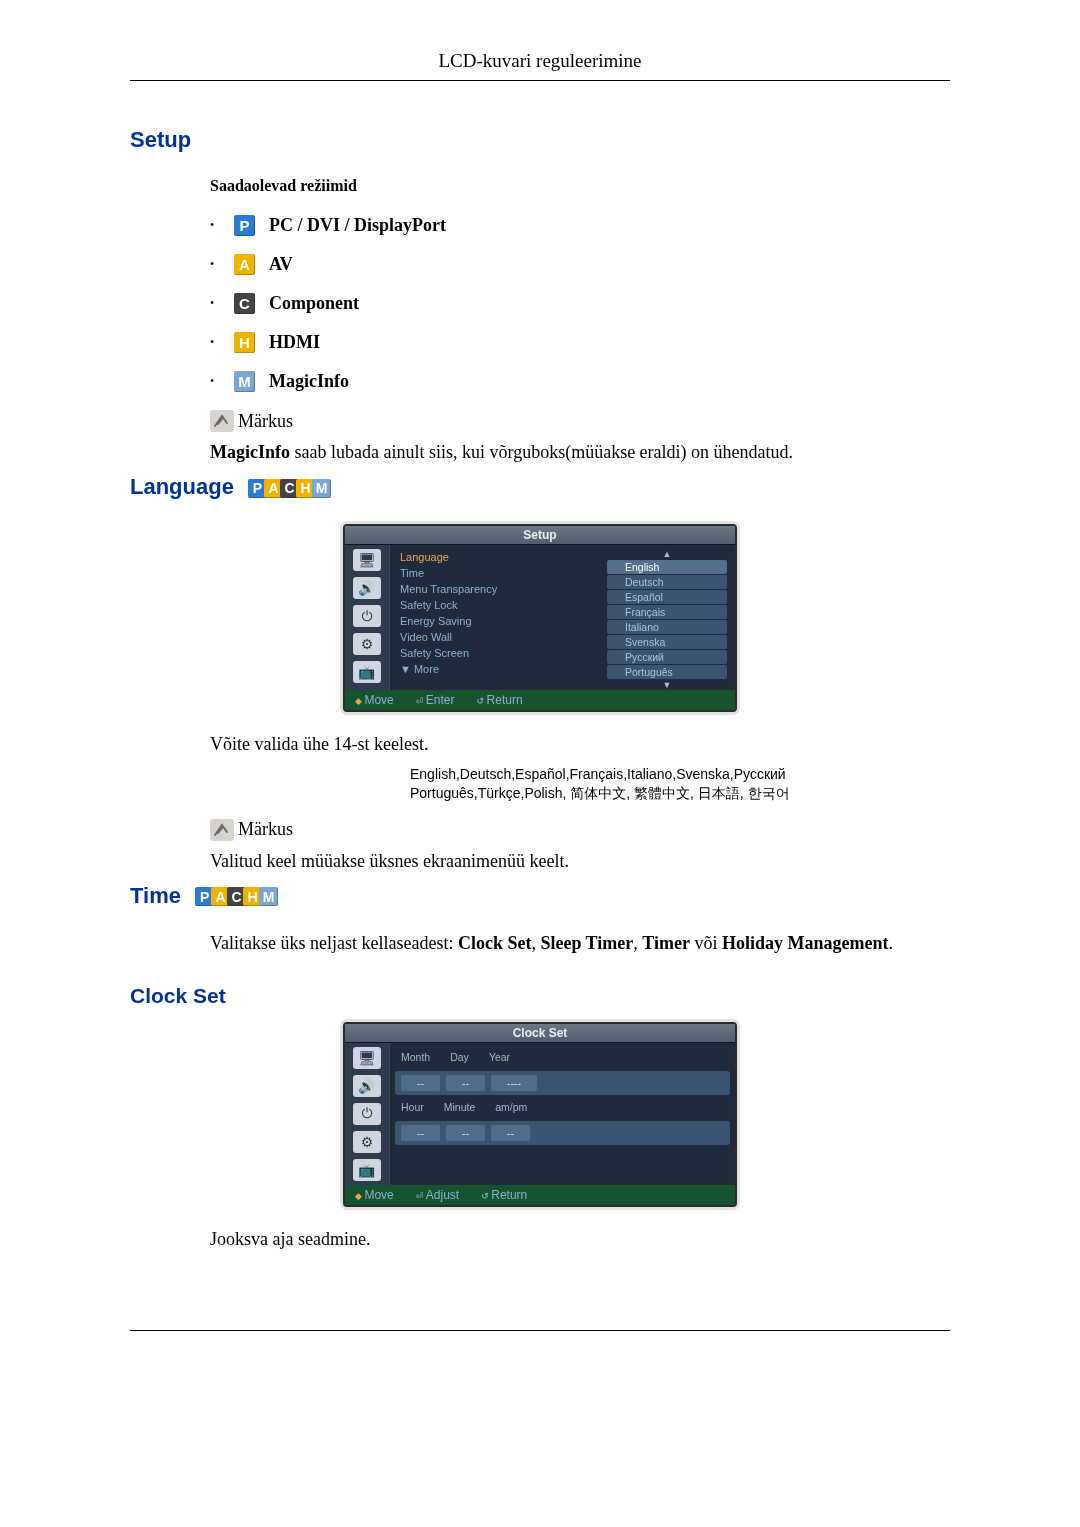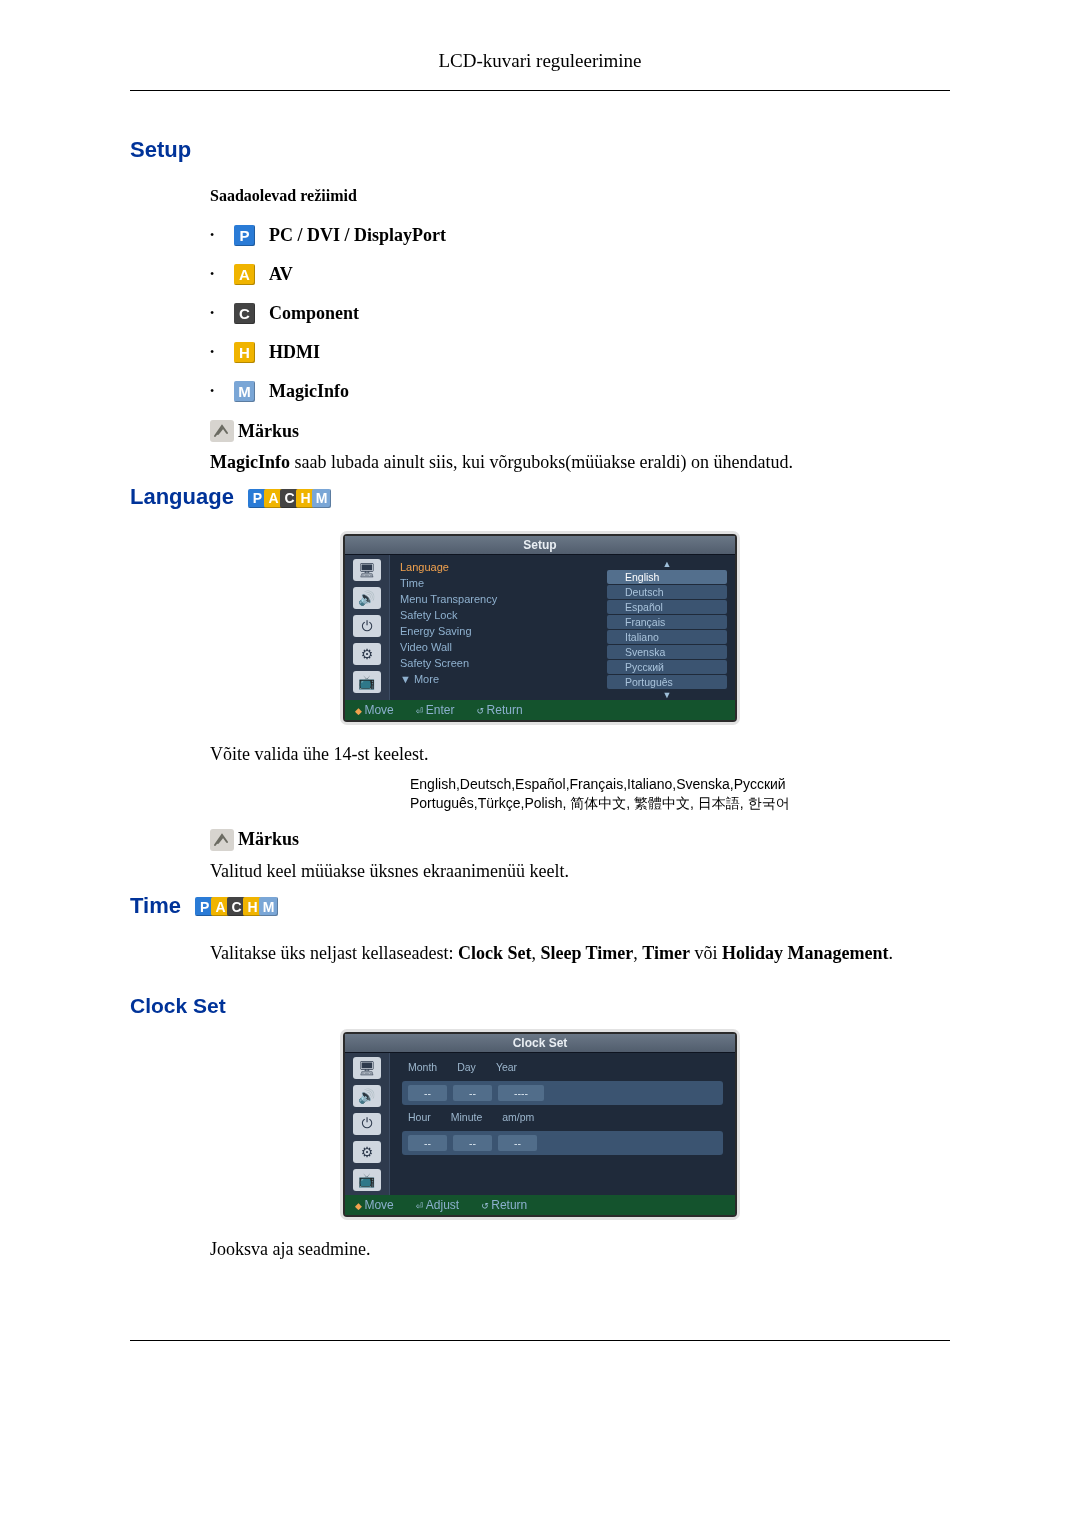--- a/index.html
+++ b/index.html
@@ -9,21 +9,21 @@
     font-family: "Times New Roman", Times, serif;
     color: #000;
     width: 1080px;
   }
   .page {
     padding: 50px 130px 60px 130px;
   }
   .running-head {
     text-align: center;
     font-size: 19px;
-    padding-bottom: 18px;
+    padding-bottom: 8px;
     border-bottom: 1.5px solid #000;
     margin-bottom: 46px;
   }
   h2.section {
     font-family: Arial, Helvetica, sans-serif;
     font-weight: bold;
     color: #003399;
     font-size: 22px;
     margin: 0 0 24px 0;
   }
@@ -94,21 +94,21 @@
   }
   .note-icon {
     width: 24px; height: 22px;
     background: #d7d4cf;
     border-radius: 3px;
     display: inline-flex;
     align-items: center;
     justify-content: center;
   }
   .note-icon svg { display: block; }
-  .note-label { font-weight: bold; font-size: 18px; }
+  .note-label { font-weight: normal; font-size: 18px; }
   p.body { font-size: 18px; margin: 10px 0; }
   .bold { font-weight: bold; }
 
   
   .osd {
     width: 390px;
     margin: 4px auto 22px auto;
     border: 2px solid #2b2b2b;
     background: #1f2a3a;
     border-radius: 4px;
@@ -183,21 +183,21 @@
     padding: 3px 10px;
     display: flex;
     gap: 22px;
     color: #8cb0ce;
   }
   .osd .foot span::before { content: "◆ "; font-size: 9px; color: #f2a24e; }
   .osd .foot span.enter::before { content: "⏎ "; color: #9ec0dc; }
   .osd .foot span.ret::before { content: "↺ "; color: #9ec0dc; }
 
   
-  .osd2 .menu { padding: 8px 12px; flex:1; }
+  .osd2 .menu { padding: 8px 5px; flex:1; }
   .osd2 .row {
     display:flex; gap:6px; align-items:center; margin:6px 0;
     background:#3b5471; padding:4px 6px; border-radius:3px;
     color:#b8cde0; font-size:10.5px;
   }
   .osd2 .cell {
     background:#516d8a; color:#dfeaf3; padding:2px 16px; border-radius:2px;
     text-align:center; font-size:10.5px;
   }
   .osd2 .hdr { display:flex; gap:20px; padding:0 6px 2px 6px; font-size:10.5px; color:#9cb6cd; }

